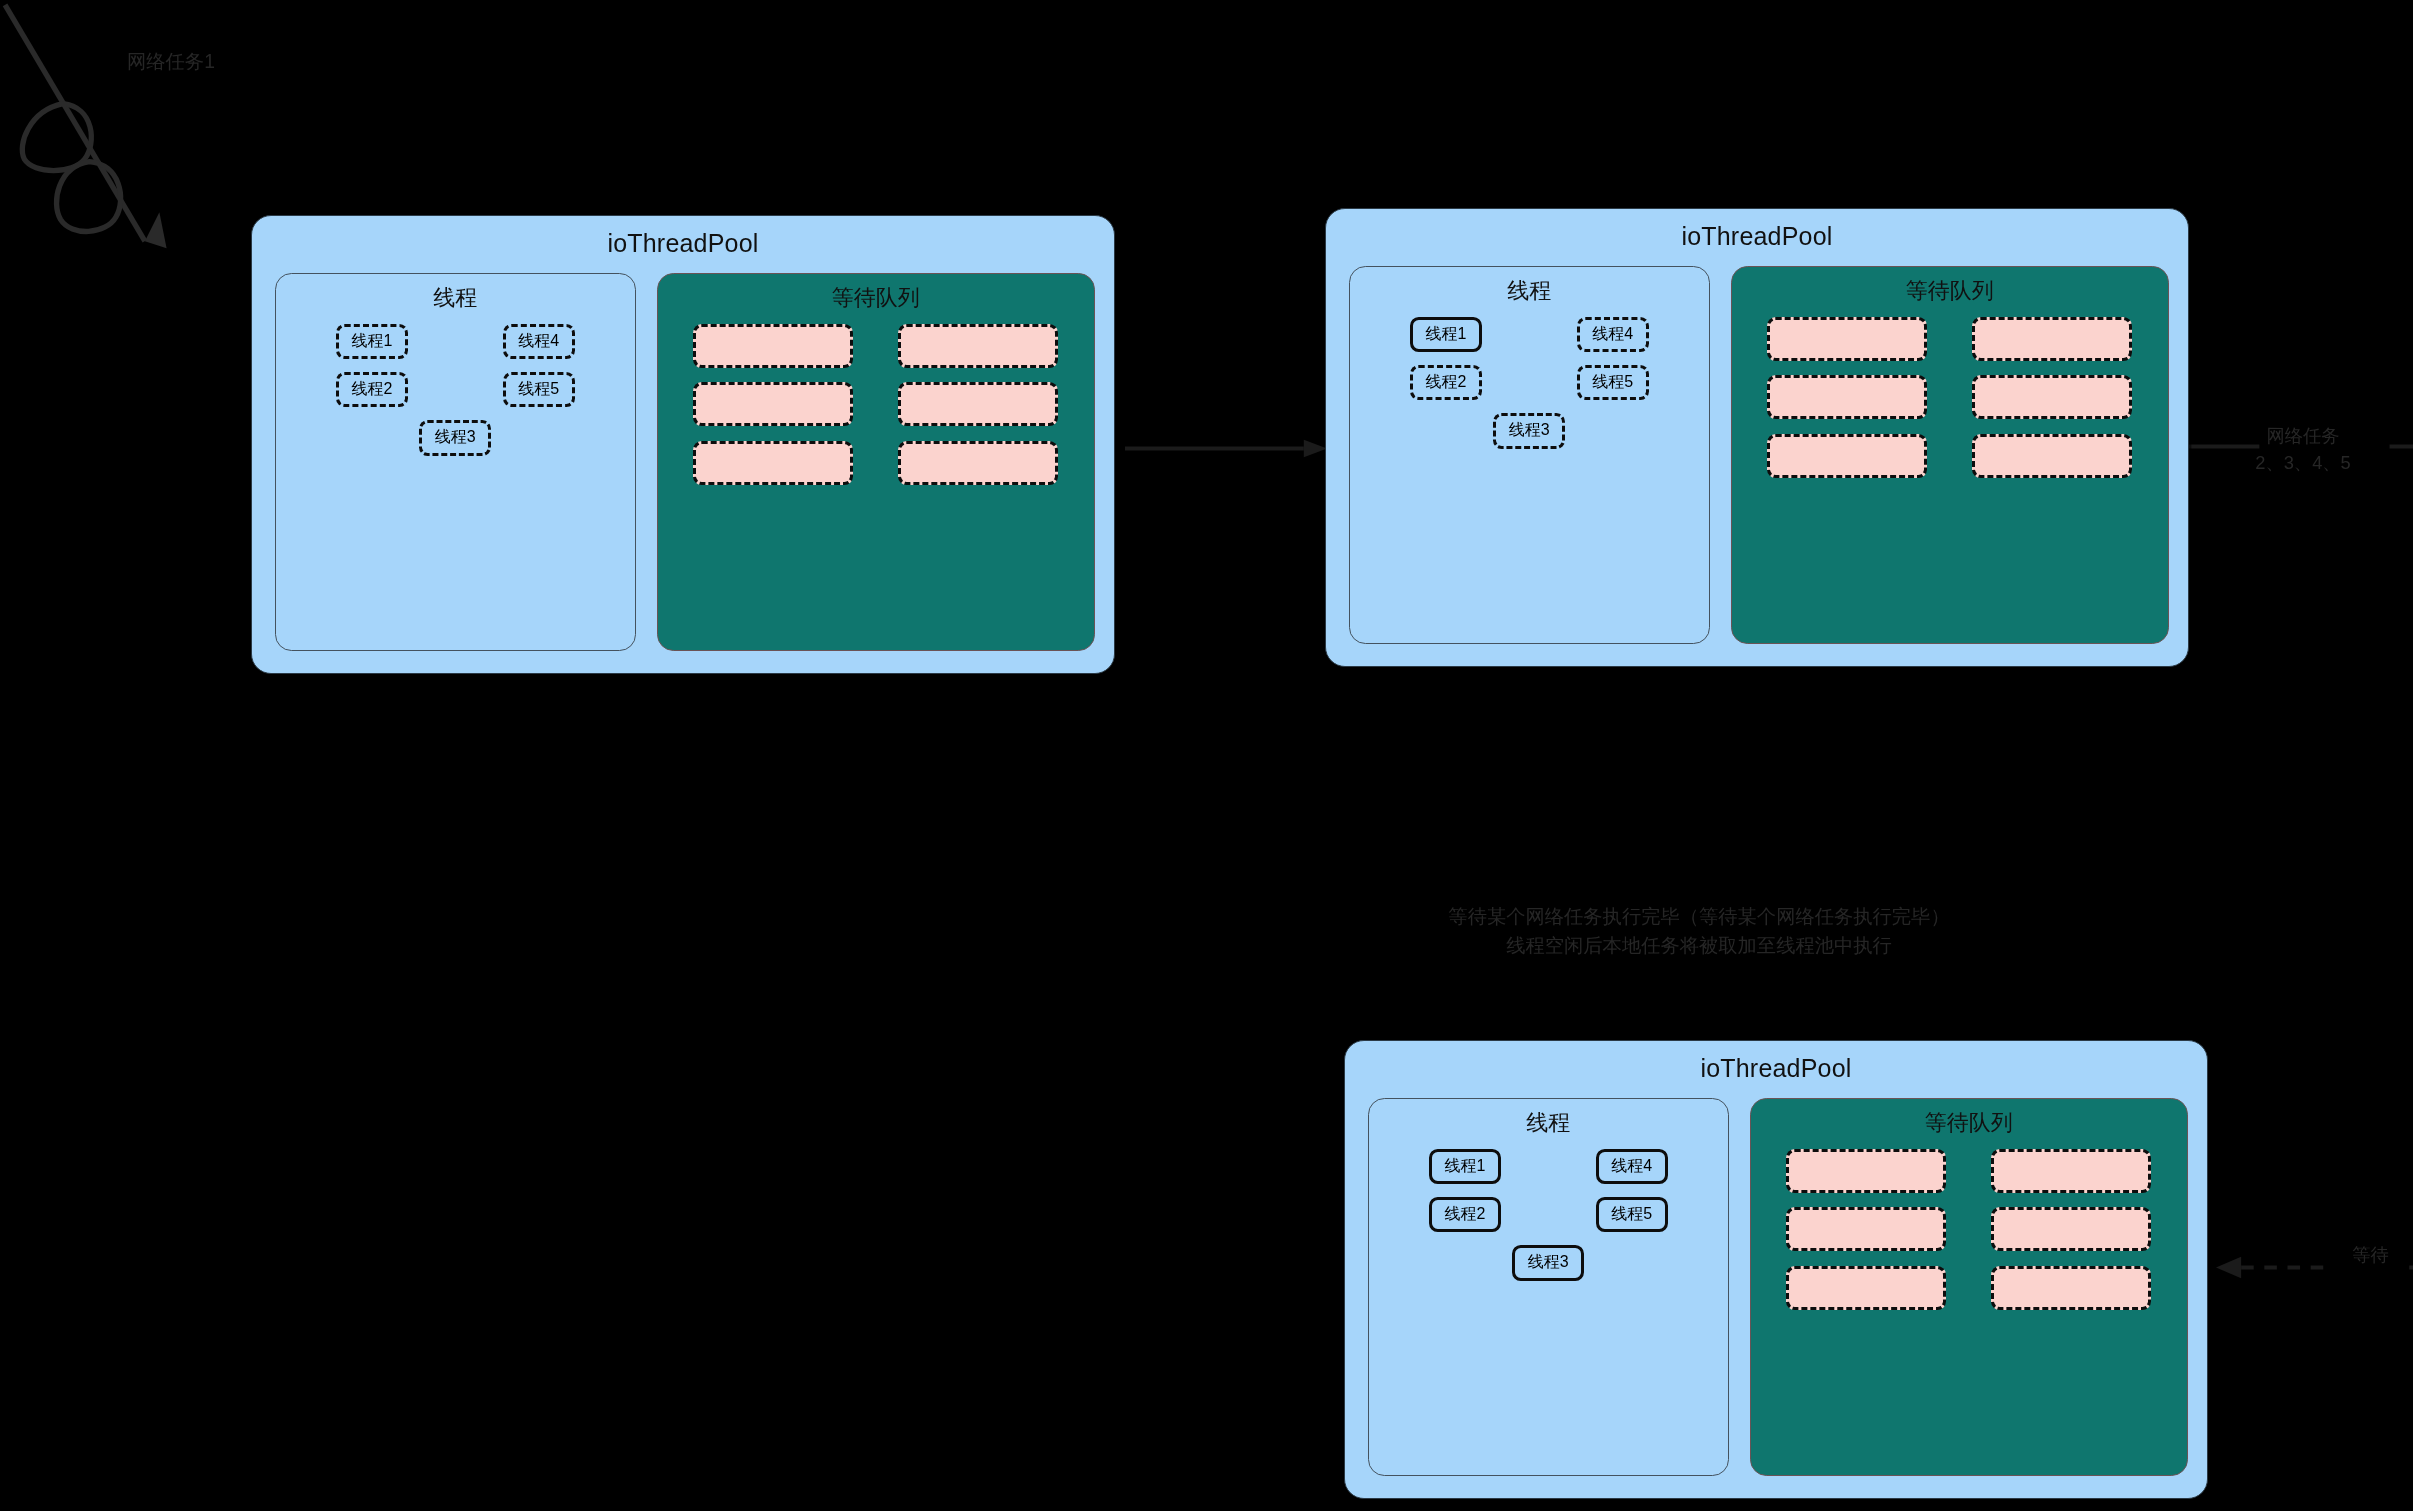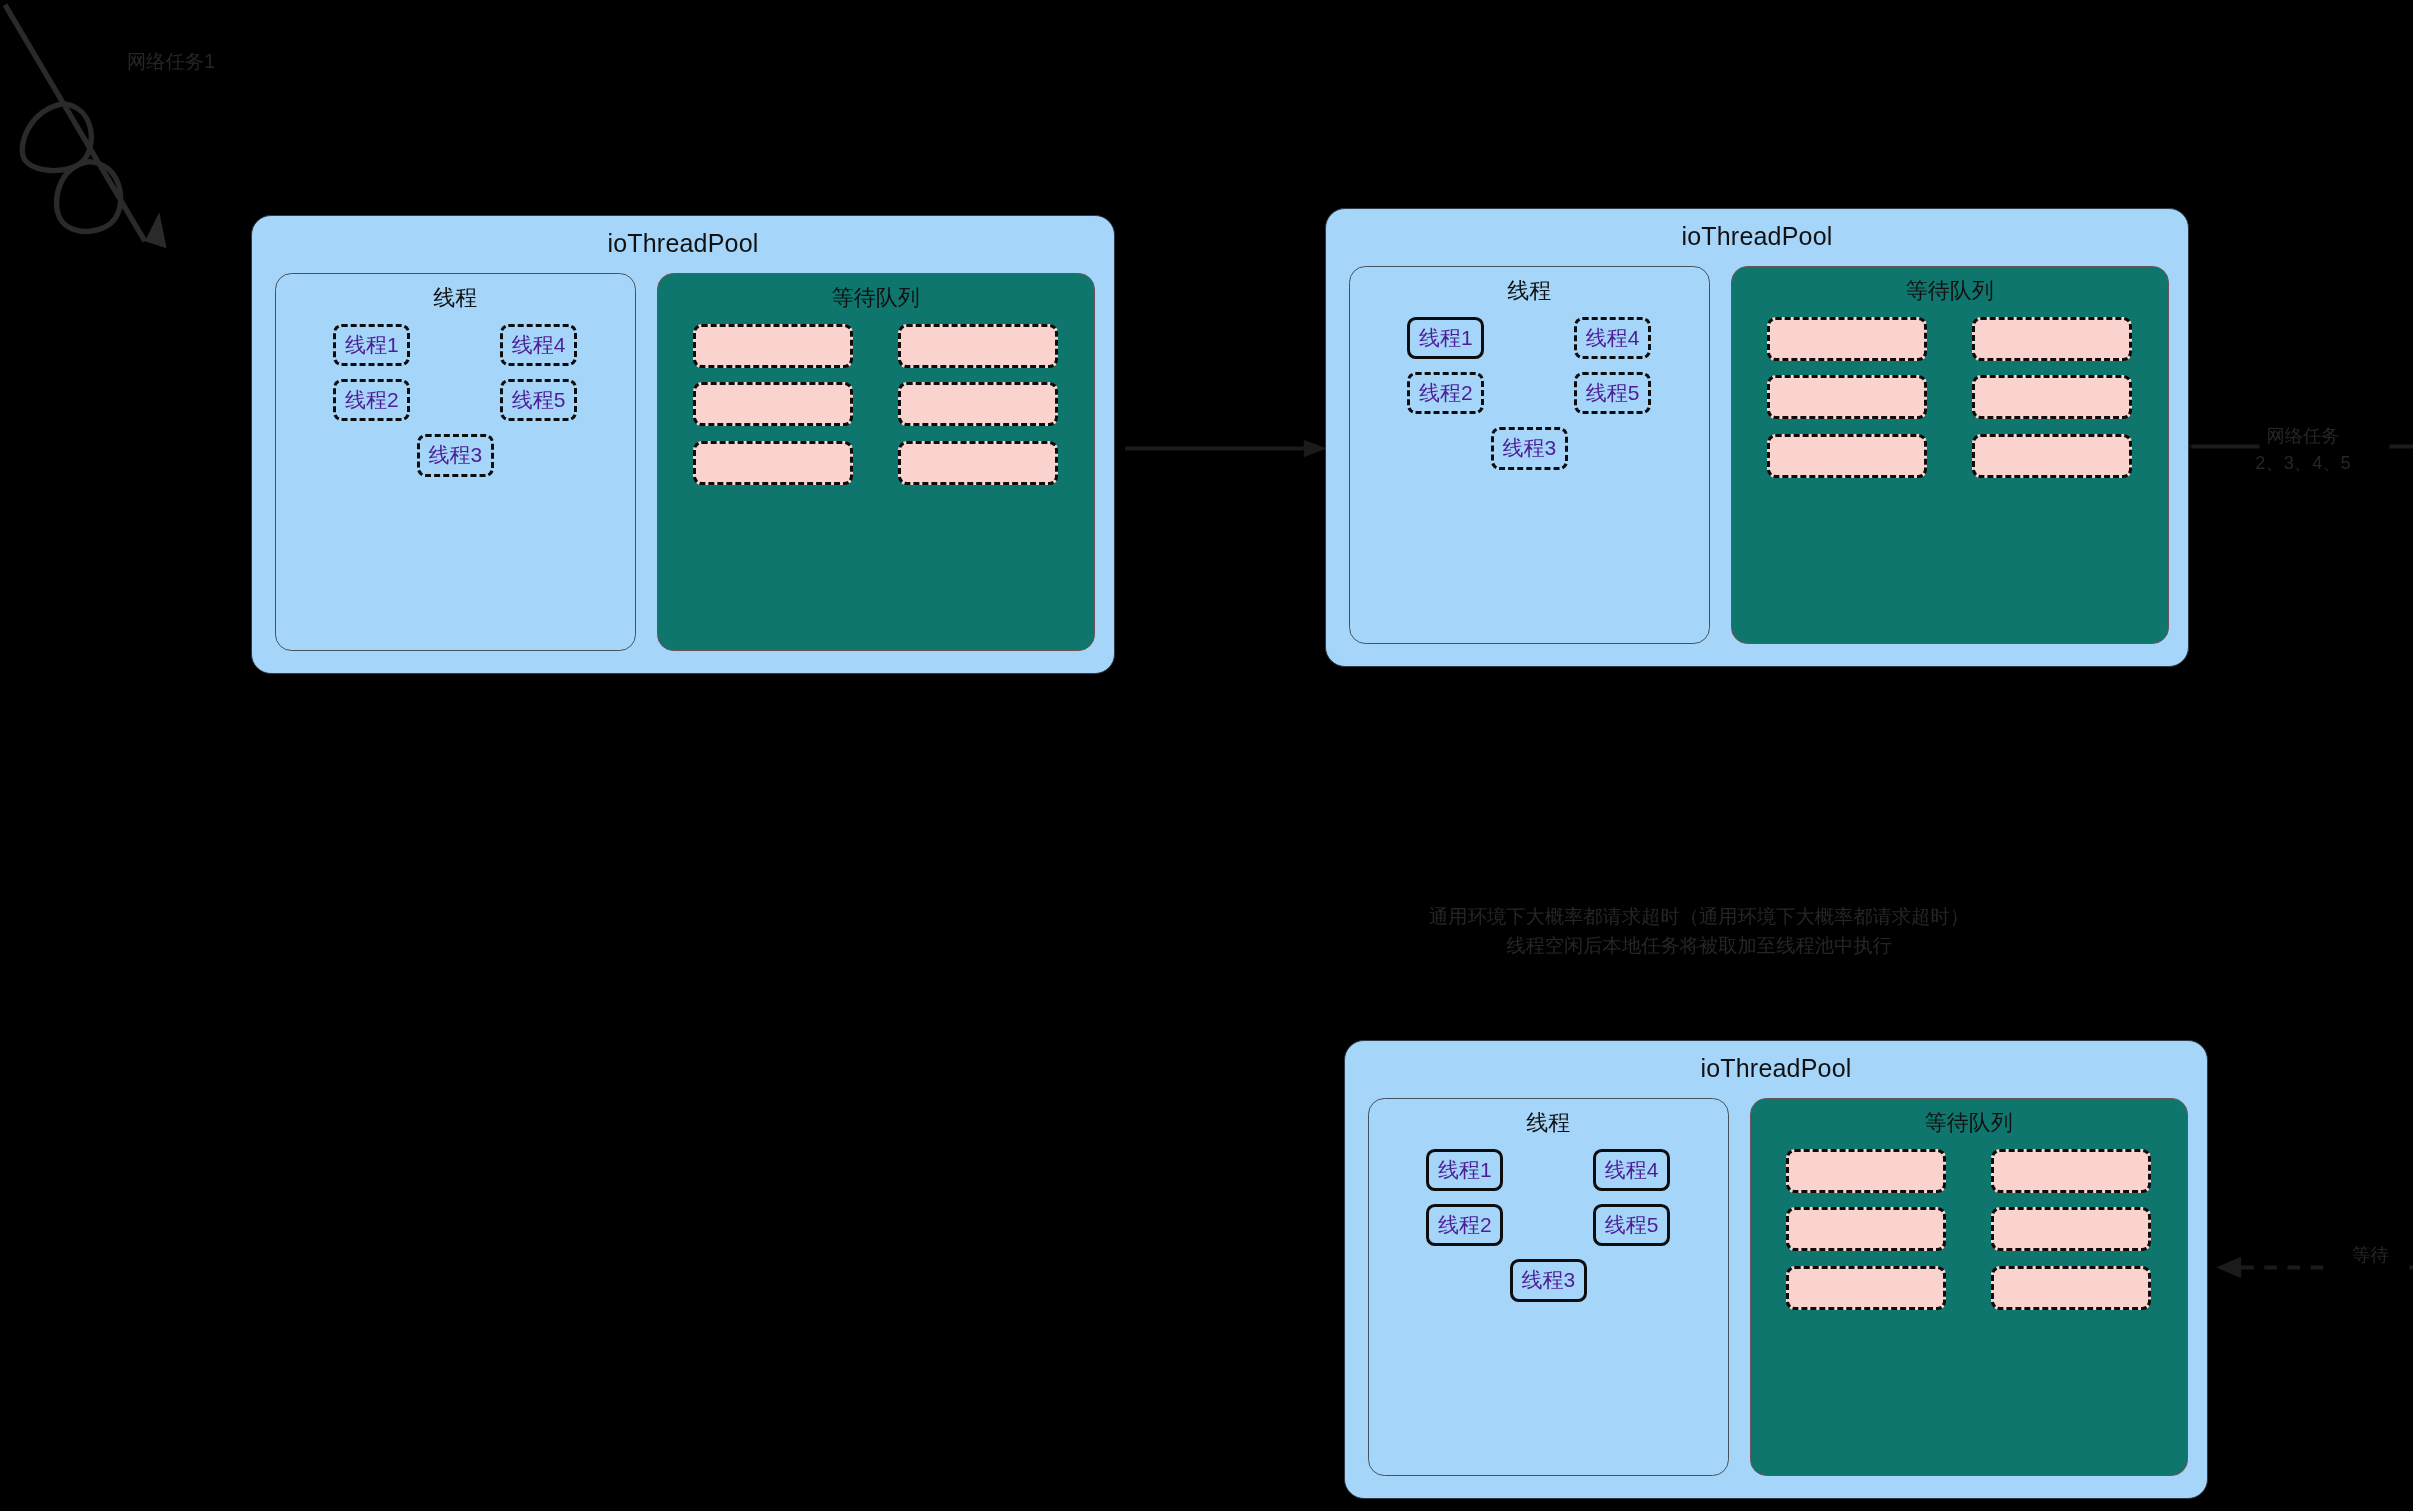--- a/index.html
+++ b/index.html
@@ -21,21 +21,21 @@
        position:relative;padding-top:9px;}
   .sub.threads{flex:0 0 44%;background:#a6d5fa;}
   .sub.queue{flex:1;background:#0f766e;border-color:#6b5355;}
   .sub-title{text-align:center;color:#111;font-size:22px;margin-bottom:10.6px;}
 
   .grid{display:flex;flex-wrap:wrap;justify-content:center;
         align-content:flex-start;padding:0 12.6px;}
   .cell{width:50%;display:flex;justify-content:center;margin-bottom:12.6px;}
 
   .chip{min-width:72px;padding:4.3px 8.7px;border-radius:8.7px;
-        font-size:21px;color:#4c1d95;text-align:center;box-sizing:border-box;
+        font-size:16px;color:#000000;text-align:center;box-sizing:border-box;
         background:#a6d5fa;}
   .chip.dashed{border:3.4px dashed #0d0d0d;}
   .chip.solid {border:3.4px solid  #0d0d0d;}
 
   .qcell{width:50%;display:flex;justify-content:center;margin-bottom:14.5px;}
   .qchip{width:78%;height:44px;border-radius:8.7px;background:#fbd3ce;
          display:flex;align-items:center;justify-content:center;
          font-size:20px;color:#111;box-sizing:border-box;}
   .qchip.dashed{border:3.4px dashed #0d0d0d;}
 
@@ -60,21 +60,21 @@
     <path d="M130 215 C 60 230 35 300 50 330 C 70 362 150 362 175 330 C 200 298 195 222 130 215 Z" stroke="#2a2a2a" stroke-width="11" fill="none"></path>
     <path d="M185 335 C 120 345 105 420 125 455 C 148 492 220 486 240 450 C 262 412 248 340 185 335 Z" stroke="#2a2a2a" stroke-width="11" fill="none"></path>
   </svg>
 
   <div class="note" style="left:87px;top:48px;width:203px;text-align:left;margin-left:40px;">网络任务1</div>
 
 
   <div class="note" style="left:2380px;top:903px;width:821px;">线程池已满
 本地任务被放加到等待队列等待执行</div>
 
-  <div class="note" style="left:1120px;top:903px;width:1158px;">通用环境下大概率都请求超时（通用环境下大概率都请求超时）
+  <div class="note" style="left:1120px;top:903px;width:1158px;">等待某个网络任务执行完毕（等待某个网络任务执行完毕）
 线程空闲后本地任务将被取加至线程池中执行</div>
 
   <div class="conn" style="left:1125px;top:434px;">
     <svg width="203" height="29" viewBox="0 0 420 60">
       <path d="M0 30 L370 30" stroke="#1b1b1b" stroke-width="8" fill="none"></path>
       <path d="M370 12 L418 30 L370 48 Z" fill="#1b1b1b"></path>
     </svg>
   </div>
 
   <div class="note" style="left:2158px;top:422px;width:290px;font-size:18.3px;">网络任务

